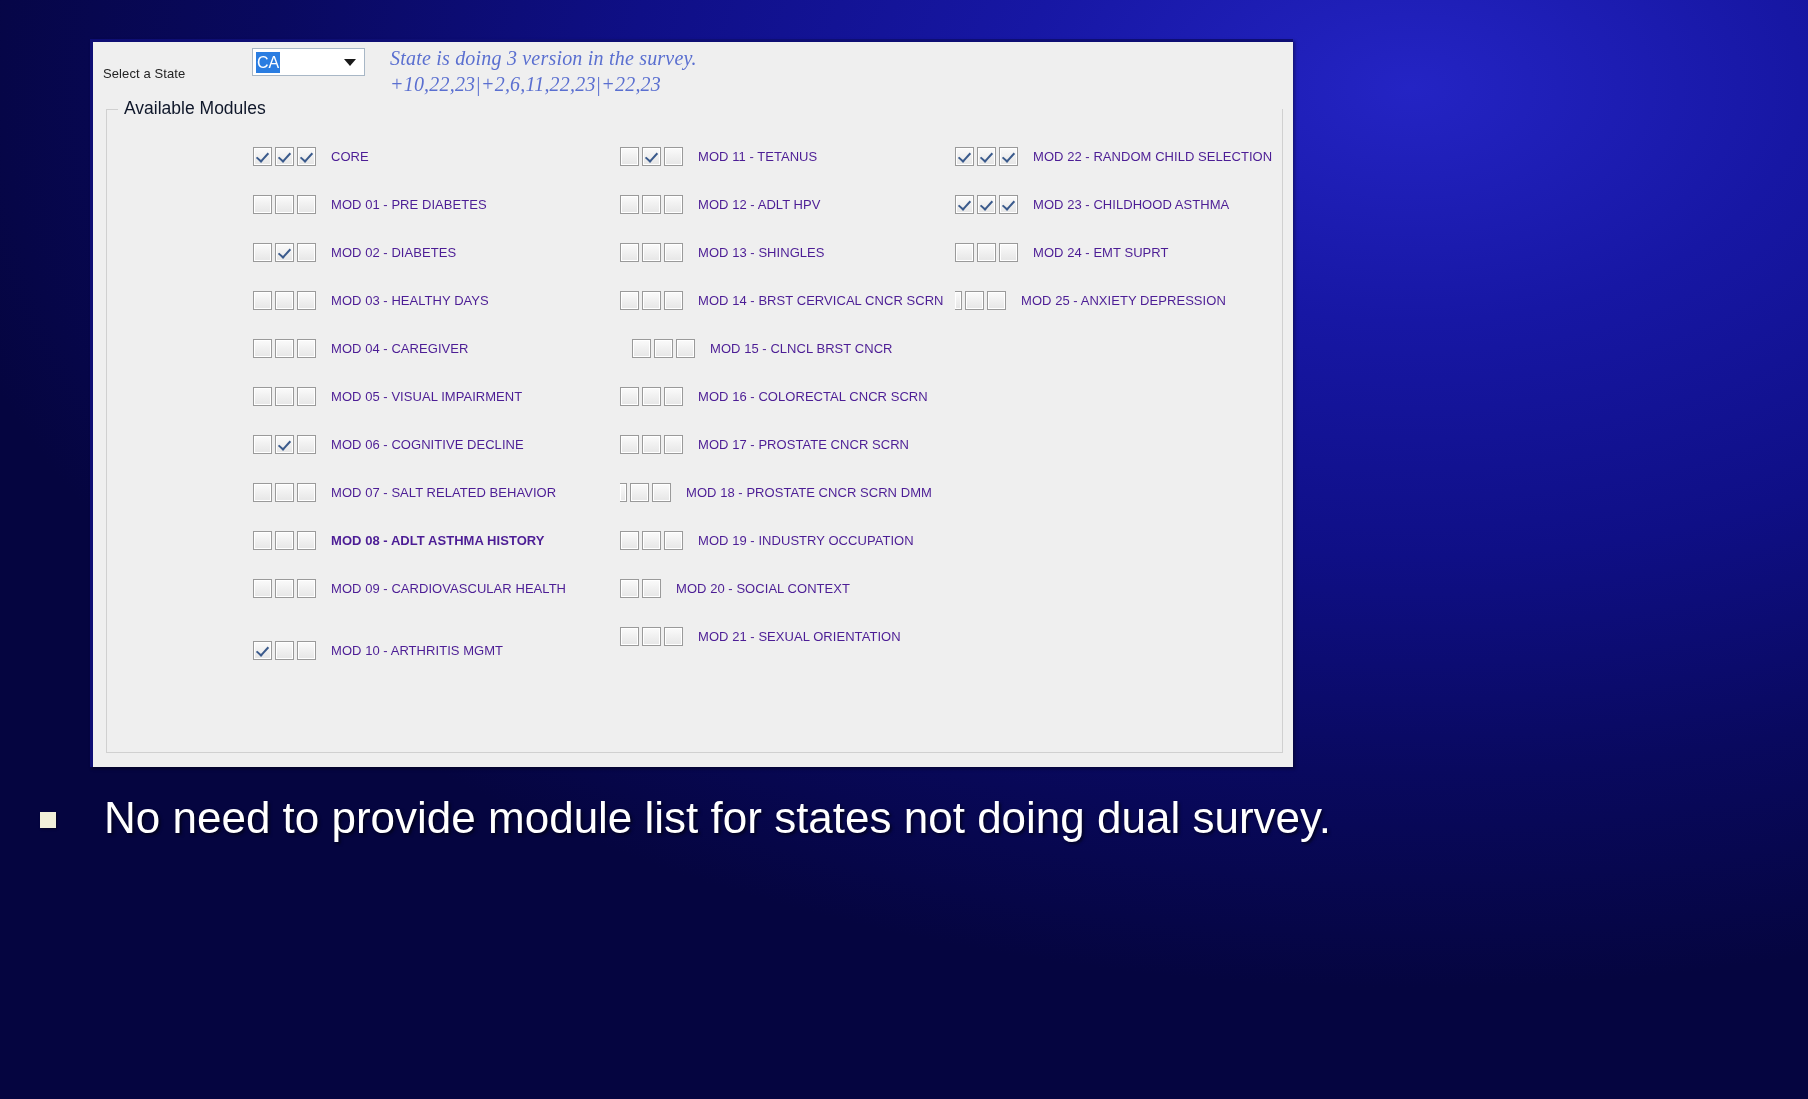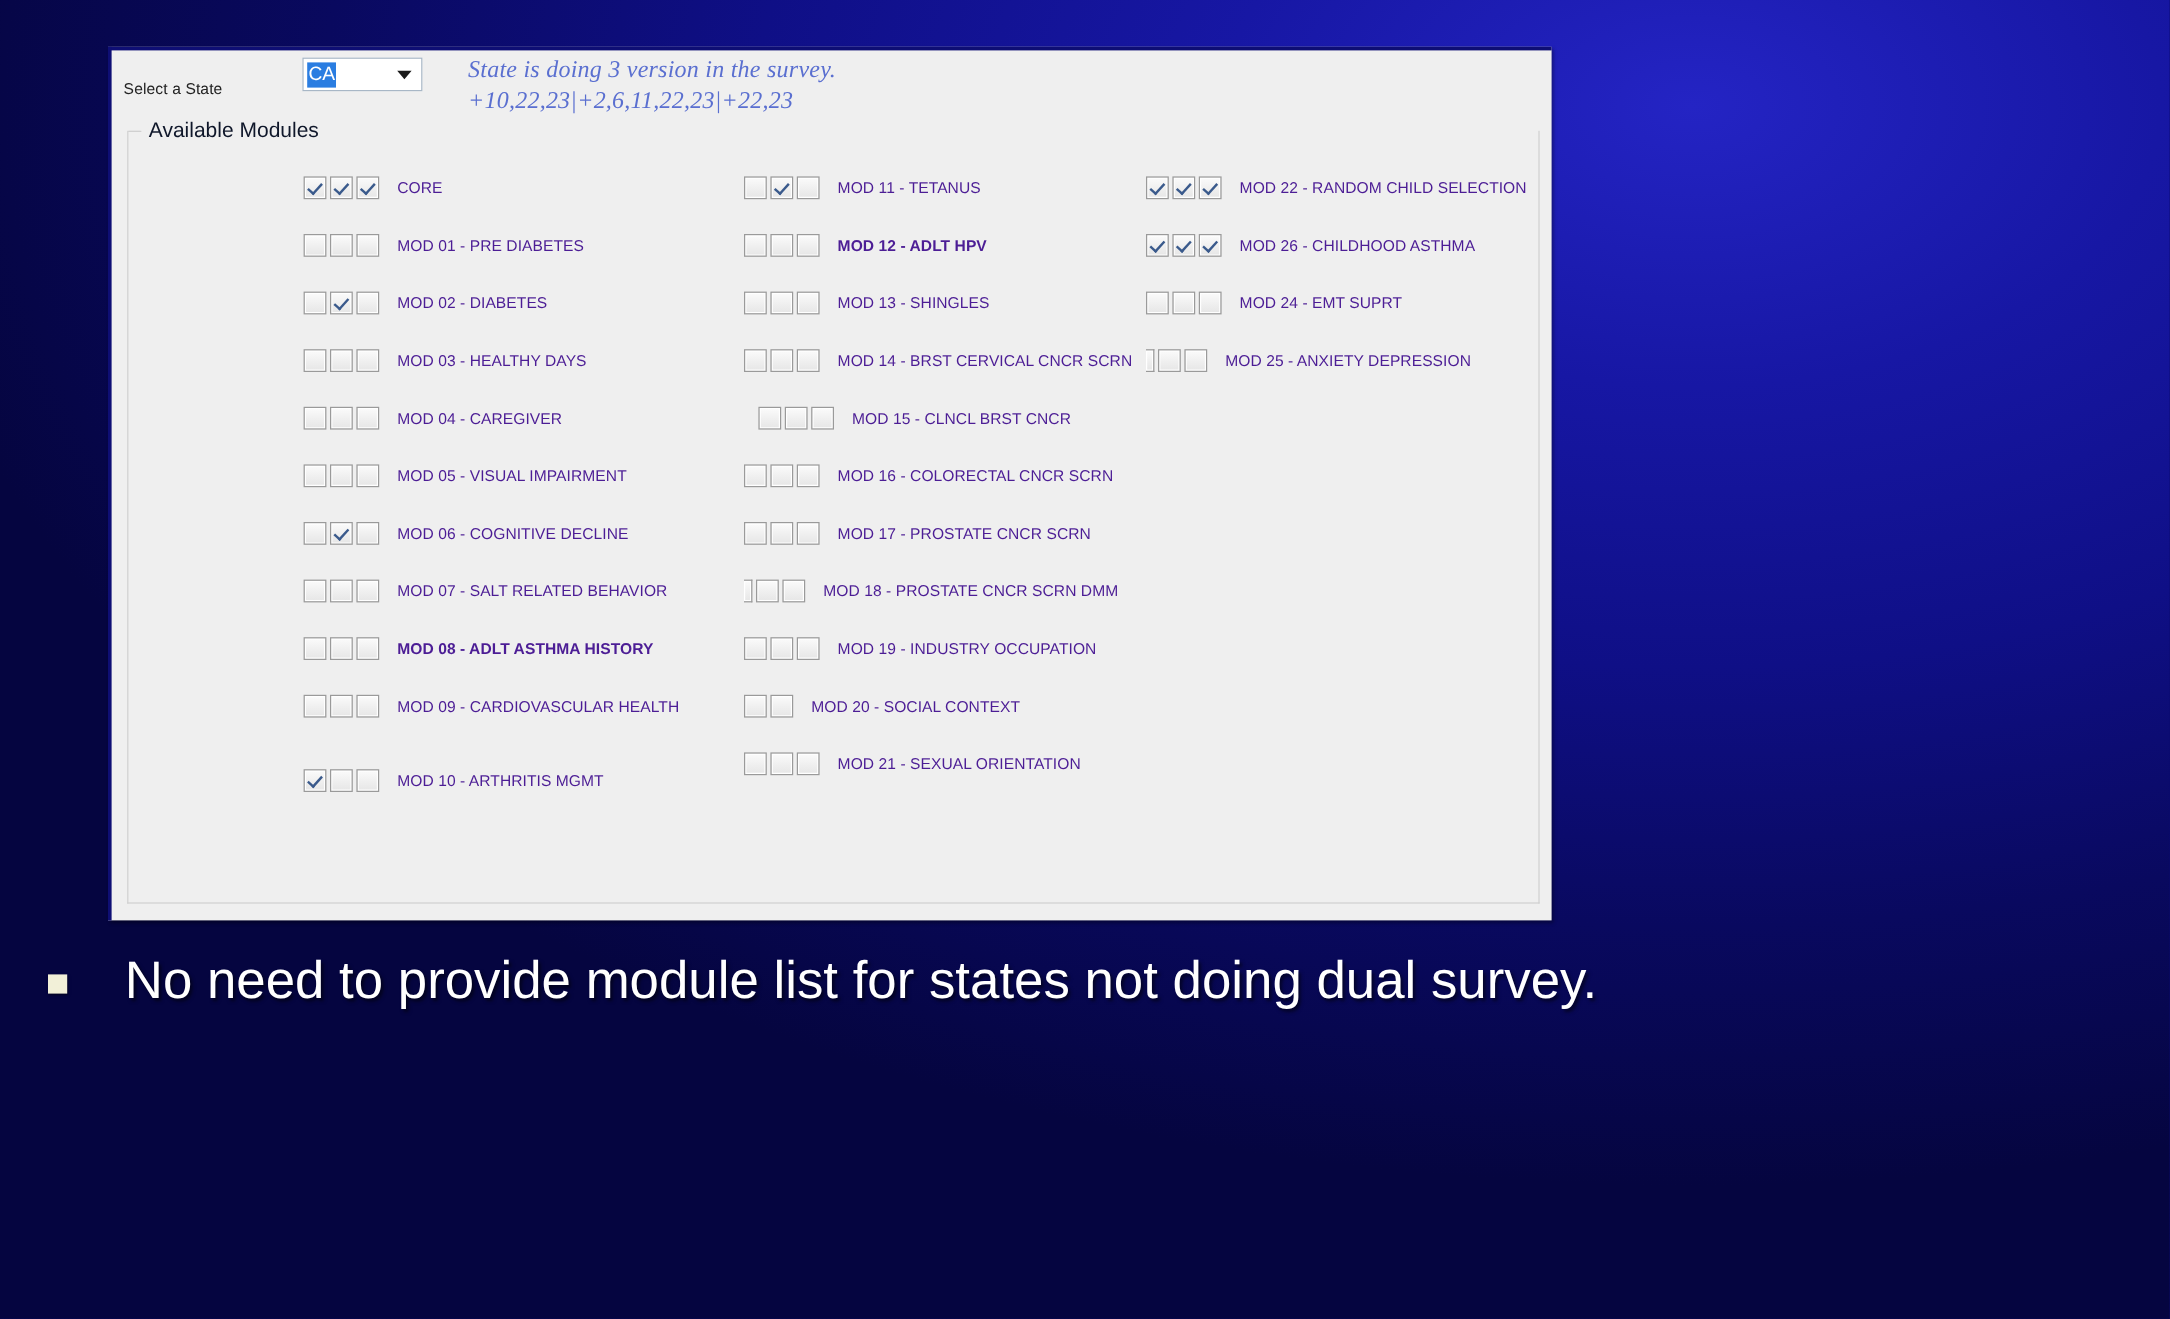--- a/index.html
+++ b/index.html
@@ -44,21 +44,21 @@
     left: 10px;
     top: 24px;
     font-size: 13px;
     color: #232323;
     letter-spacing: 0.1px;
   }
   .state-combo {
     position: absolute;
     left: 159px;
     top: 6px;
-    width: 100px;
+    width: 113px;
     height: 28px;
     background: #ffffff;
     border: 1px solid #a8b7c6;
     box-sizing: border-box;
     text-align: center;
   }
   .state-combo .sel {
     position: absolute;
     left: 3px;
     top: 3px;
@@ -300,21 +300,21 @@
             <span class="mlabel">MOD 10 - ARTHRITIS MGMT</span>
           </div>
         </div>
       <div class="col" id="col2">
           <div class="mrow" style="top: 0px;">
             <div class="cb"></div>
             <div class="cb checked"></div>
             <div class="cb"></div>
             <span class="mlabel">MOD 11 - TETANUS</span>
           </div>
-          <div class="mrow" style="top: 48px; font-weight: bold;">
+          <div class="mrow" style="top: 48px;">
             <div class="cb"></div>
             <div class="cb"></div>
             <div class="cb"></div>
             <span class="mlabel">MOD 12 - ADLT HPV</span>
           </div>
           <div class="mrow" style="top: 96px;">
             <div class="cb"></div>
             <div class="cb"></div>
             <div class="cb"></div>
             <span class="mlabel">MOD 13 - SHINGLES</span>
@@ -371,21 +371,21 @@
           <div class="mrow" style="top: 0px;">
             <div class="cb checked"></div>
             <div class="cb checked"></div>
             <div class="cb checked"></div>
             <span class="mlabel">MOD 22 - RANDOM CHILD SELECTION</span>
           </div>
           <div class="mrow" style="top: 48px;">
             <div class="cb checked"></div>
             <div class="cb checked"></div>
             <div class="cb checked"></div>
-            <span class="mlabel">MOD 26 - CHILDHOOD ASTHMA</span>
+            <span class="mlabel">MOD 23 - CHILDHOOD ASTHMA</span>
           </div>
           <div class="mrow" style="top: 96px;">
             <div class="cb"></div>
             <div class="cb"></div>
             <div class="cb"></div>
             <span class="mlabel">MOD 24 - EMT SUPRT</span>
           </div>
           <div class="mrow" style="top: 144px;">
             <div class="cb clipped"></div>
             <div class="cb"></div>

